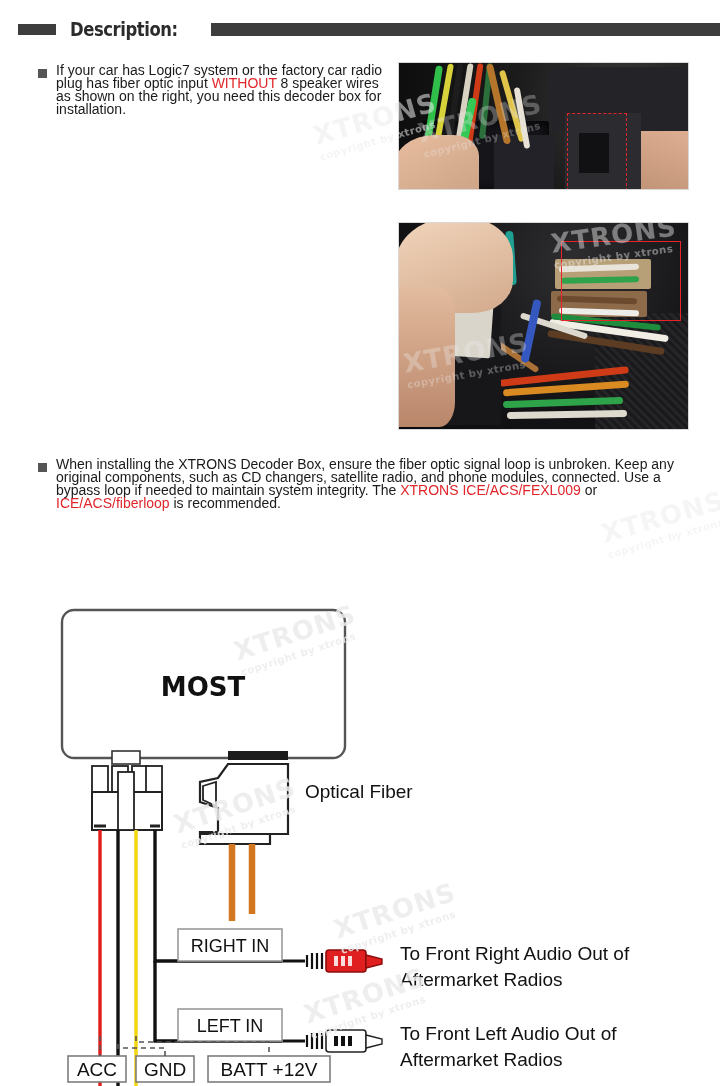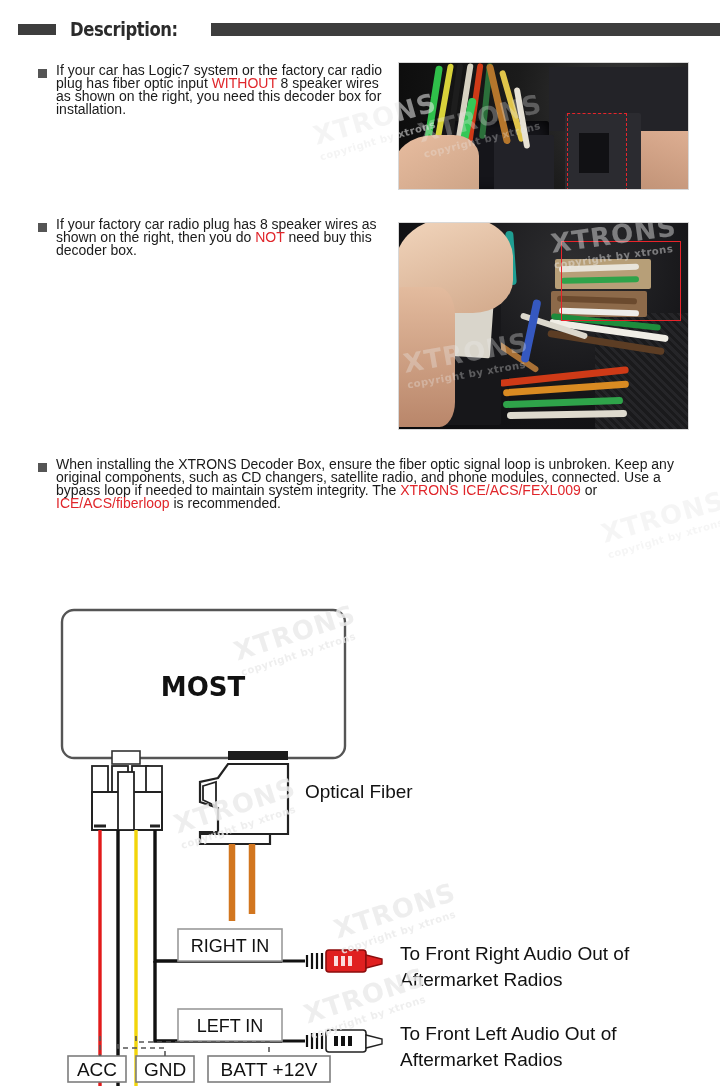--- a/index.html
+++ b/index.html
@@ -90,24 +90,20 @@
     <div style="position:absolute;left:180px;top:70px;width:30px;height:40px;background:#111114;"></div>
 
     <div class="ph-hl" style="left:168px;top:50px;width:60px;height:78px;"></div>
 
     <div class="wm-wrap" style="left:16px; top:56px; transform:rotate(-14deg); opacity:.30;">
       <div class="wm"><span class="big">XTRONS</span>
         <span class="small">copyright by xtrons</span></div>
     </div>
   </div>
 
-  <div class="bullet-row" style="left:38px; top:218px; width:345px;">
-    <div class="bullet-sq"></div>
-    <div class="btext"><span>If your factory car radio plug has 8 speaker wires as shown on the right, then you do </span><span class="red">NOT</span><span> need buy this decoder box.</span></div>
-  </div>
 
   <div class="photo" style="left:398px; top:222px; width:291px; height:208px;">
     <div style="position:absolute;inset:0;background:
          radial-gradient(circle at 60% 20%, #2e2e30 0%, #17171a 50%, #0a0a0c 100%);"></div>
 
     <div style="position:absolute;left:196px;top:90px;width:98px;height:118px;background:
          repeating-linear-gradient(45deg,#1a1a1c 0 3px,#252528 3px 6px);"></div>
 
     <div style="position:absolute;left:156px;top:36px;width:96px;height:30px;background:#b79f78;border-radius:2px;"></div>
     <div style="position:absolute;left:152px;top:68px;width:96px;height:26px;background:#8d6a4a;border-radius:2px;"></div>

